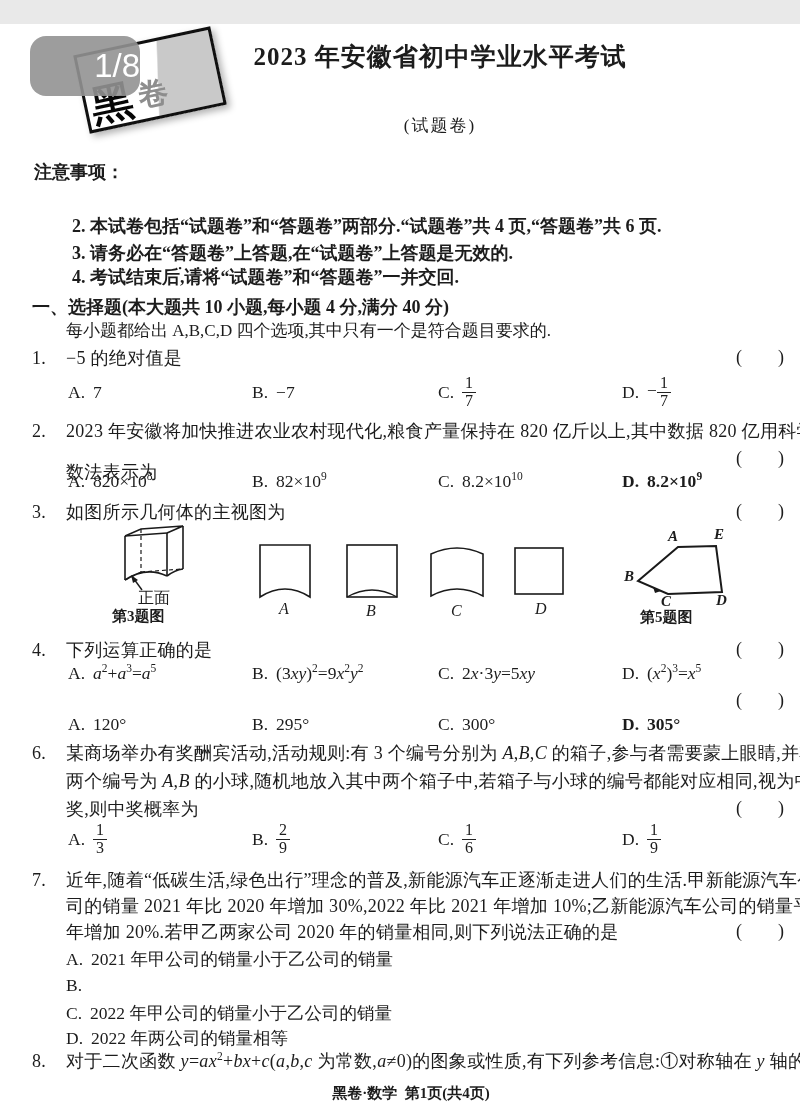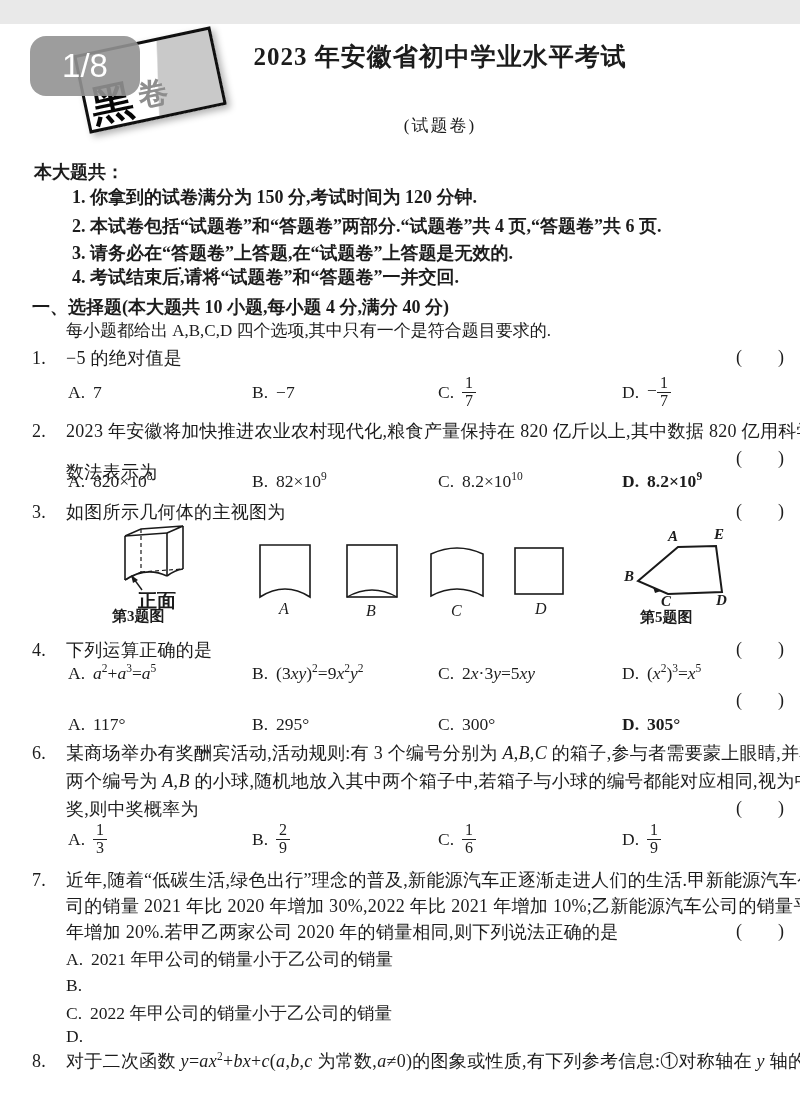--- a/index.html
+++ b/index.html
@@ -17,21 +17,21 @@
          background:linear-gradient(100deg,#ffffff 55%,#c9c9c9 56%);
          border:3px solid #101010;transform:rotate(-12deg);
          box-shadow:3px 4px 7px rgba(0,0,0,.3);
          display:flex;align-items:flex-end;padding:2px 4px;box-sizing:border-box;}
   .stamp-main{font-size:42px;font-weight:900;line-height:.95;color:#060606;
               font-family:"Liberation Sans",sans-serif;}
   .stamp-sub{font-size:30px;font-weight:900;color:#8d8d8d;margin-left:6px;
              font-family:"Liberation Sans",sans-serif;}
   .badge{position:absolute;left:30px;top:36px;width:110px;height:60px;z-index:2;
          background:rgba(146,146,146,.9);border-radius:16px;
-         display:flex;align-items:center;justify-content:center;
+         display:flex;align-items:center;justify-content:flex-end;
          color:#fff;font-size:33px;font-family:"Liberation Sans",sans-serif;}
   
   .notice-h{left:34px;top:160px;font-size:18px;font-weight:700;}
   .notice{left:72px;font-size:18px;font-weight:600;}
   .emph{-webkit-text-emphasis:filled dot;-webkit-text-emphasis-position:under;
         text-emphasis:filled dot;text-emphasis-position:under left;}
   
   .sec-h{left:32px;top:295px;font-size:18px;font-weight:700;}
   .sec-note{left:66px;top:319px;font-size:17px;}
   
@@ -45,21 +45,21 @@
   .h26{height:26px;}
   [data-bold="true"]{font-weight:700;}
   .var{font-style:italic;font-family:"Liberation Serif",serif;}
   sup{font-size:11.5px;line-height:0;}
   .frac{display:inline-flex;flex-direction:column;align-items:center;line-height:1.05;
         font-size:16px;vertical-align:middle;}
   .fd{border-top:1.4px solid #222;padding:0 3px;}
   .fn{padding:0 3px;}
   
   .figcap{font-size:15px;font-weight:700;}
-  .figlabel{font-size:19px;font-weight:bold;}
+  .figlabel{font-size:16px;}
   .shape-letter{font-size:16px;font-style:italic;}
   .vx{font-size:15px;font-style:italic;font-weight:600;}
   svg{position:absolute;overflow:visible;}
   .footer{left:22px;right:0;text-align:center;top:1084px;font-size:15px;font-weight:600;}
 </style>
 </head>
 <body>
 
 <div class="page">
   <div class="top-band"></div>
@@ -69,22 +69,21 @@
     <span class="stamp-sub">卷</span>
   </div>
 
   <div class="badge">
     <span>1/8</span>
   </div>
 
   <div class="abs title">2023 年安徽省初中学业水平考试</div>
   <div class="abs papertype">(试题卷)</div>
 
-  <div class="abs notice-h">本大题共：</div>
-  <div class="abs notice" style="top:185px">1. 你拿到的试卷满分为 150 分,考试时间为 120 分钟.</div>
+  <div class="abs notice-h">注意事项：</div>
   <div class="abs notice" style="top:214px">2. 本试卷包括“试题卷”和“答题卷”两部分.“试题卷”共 4 页,“答题卷”共 6 页.</div>
   <div class="abs notice" style="top:241px">3. 请务必在“<span class="emph">答题卷</span>”上答题,在“试题卷”上答题是无效的.</div>
   <div class="abs notice" style="top:265px">4. 考试结束后,请将“试题卷”和“答题卷”一并交回.</div>
 
   <div class="abs sec-h">一、选择题(本大题共 10 小题,每小题 4 分,满分 40 分)</div>
   <div class="abs sec-note">每小题都给出 A,B,C,D 四个选项,其中只有一个是符合题目要求的.</div>
 
   <div class="abs qline" style="top:347px"><span class="qnum">1.</span><span>−5 的绝对值是</span></div>
   <div class="abs bracket" style="top:347px">(        )</div>
   <div class="cell h40" style="left:68px;top:372px"><span>A.</span><span>7</span></div>
@@ -154,38 +153,39 @@
   <div class="abs figcap" style="left:640px;top:608px">第5题图</div>
 
   <div class="abs qline" style="top:639px"><span class="qnum">4.</span><span>下列运算正确的是</span></div>
   <div class="abs bracket" style="top:639px">(        )</div>
   <div class="cell h26" style="left:68px;top:660px"><span>A.</span><span><span class="var">a</span><sup>2</sup>+<span class="var">a</span><sup>3</sup>=<span class="var">a</span><sup>5</sup></span></div>
   <div class="cell h26" style="left:252px;top:660px"><span>B.</span><span>(3<span class="var">xy</span>)<sup>2</sup>=9<span class="var">x</span><sup>2</sup><span class="var">y</span><sup>2</sup></span></div>
   <div class="cell h26" style="left:438px;top:660px"><span>C.</span><span>2<span class="var">x</span>·3<span class="var">y</span>=5<span class="var">xy</span></span></div>
   <div class="cell h26" style="left:622px;top:660px"><span>D.</span><span>(<span class="var">x</span><sup>2</sup>)<sup>3</sup>=<span class="var">x</span><sup>5</sup></span></div>
 
   <div class="abs bracket" style="top:690px">(        )</div>
-  <div class="cell" style="left:68px;top:714px"><span>A.</span><span>117°</span></div>
+  <div class="cell" style="left:68px;top:714px"><span>A.</span><span>120°</span></div>
   <div class="cell" style="left:252px;top:714px"><span>B.</span><span>295°</span></div>
   <div class="cell" style="left:438px;top:714px"><span>C.</span><span>300°</span></div>
   <div class="cell" style="left:622px;top:714px" data-bold="true"><span>D.</span><span>305°</span></div>
 
   <div class="abs qline" style="top:742px"><span class="qnum">6.</span><span>某商场举办有奖酬宾活动,活动规则:有 3 个编号分别为 <span class="var">A</span>,<span class="var">B</span>,<span class="var">C</span> 的箱子,参与者需要蒙上眼睛,并将</span></div>
   <div class="abs qcont" style="top:770px">两个编号为 <span class="var">A</span>,<span class="var">B</span> 的小球,随机地放入其中两个箱子中,若箱子与小球的编号都能对应相同,视为中</div>
   <div class="abs qcont" style="top:798px">奖,则中奖概率为</div>
   <div class="abs bracket" style="top:798px">(        )</div>
   <div class="cell h40" style="left:68px;top:819px"><span>A.</span><span><span class="frac"><span class="fn">1</span><span class="fd">3</span></span></span></div>
   <div class="cell h40" style="left:252px;top:819px"><span>B.</span><span><span class="frac"><span class="fn">2</span><span class="fd">9</span></span></span></div>
   <div class="cell h40" style="left:438px;top:819px"><span>C.</span><span><span class="frac"><span class="fn">1</span><span class="fd">6</span></span></span></div>
   <div class="cell h40" style="left:622px;top:819px"><span>D.</span><span><span class="frac"><span class="fn">1</span><span class="fd">9</span></span></span></div>
 
   <div class="abs qline" style="top:869px"><span class="qnum">7.</span><span>近年,随着“低碳生活,绿色出行”理念的普及,新能源汽车正逐渐走进人们的生活.甲新能源汽车公</span></div>
   <div class="abs qcont" style="top:895px">司的销量 2021 年比 2020 年增加 30%,2022 年比 2021 年增加 10%;乙新能源汽车公司的销量平均每</div>
   <div class="abs qcont" style="top:921px">年增加 20%.若甲乙两家公司 2020 年的销量相同,则下列说法正确的是</div>
   <div class="abs bracket" style="top:921px">(        )</div>
   <div class="cell" style="left:66px;top:947px"><span>A.</span><span>2021 年甲公司的销量小于乙公司的销量</span></div>
   <div class="cell" style="left:66px;top:975px"><span>B.</span></div>
   <div class="cell" style="left:66px;top:1001px"><span>C.</span><span>2022 年甲公司的销量小于乙公司的销量</span></div>
-  <div class="cell" style="left:66px;top:1026px"><span>D.</span></div>
+  <div class="cell" style="left:66px;top:1026px"><span>D.</span><span>2022 年两公司的销量相等</span></div>
 
   <div class="abs qline" style="top:1050px"><span class="qnum">8.</span><span>对于二次函数 <span class="var">y</span>=<span class="var">ax</span><sup>2</sup>+<span class="var">bx</span>+<span class="var">c</span>(<span class="var">a</span>,<span class="var">b</span>,<span class="var">c</span> 为常数,<span class="var">a</span>≠0)的图象或性质,有下列参考信息:①对称轴在 <span class="var">y</span> 轴的</span></div>
 
+  <div class="abs footer">黑卷·数学  第1页(共4页)</div>
 </div>
 
 </body></html>

